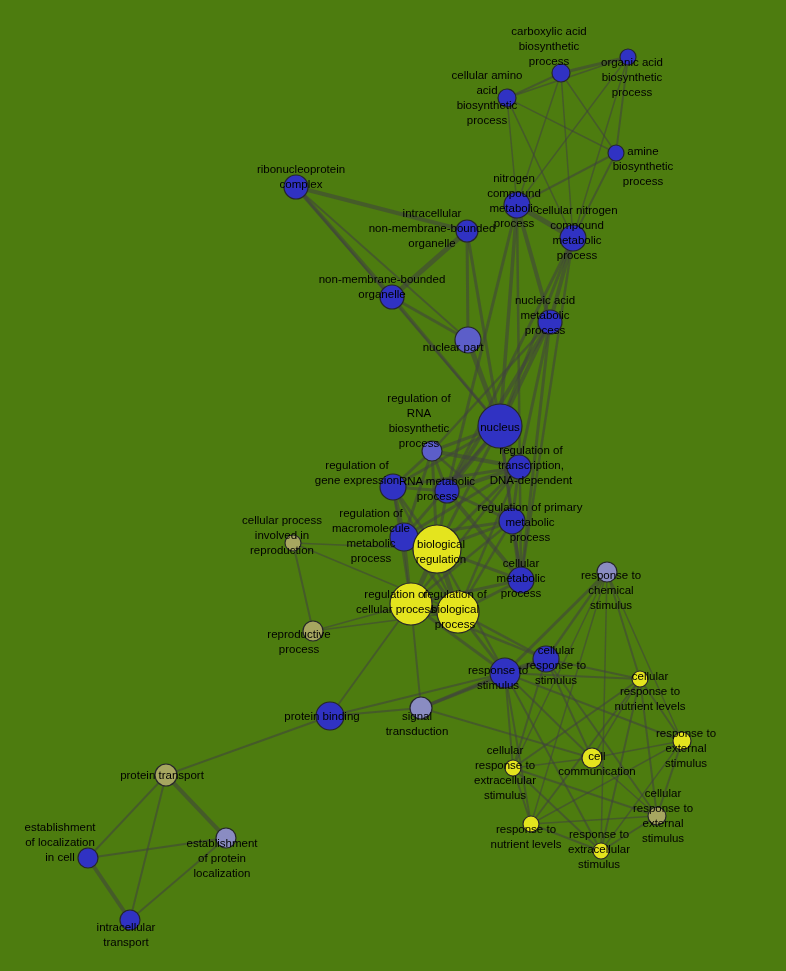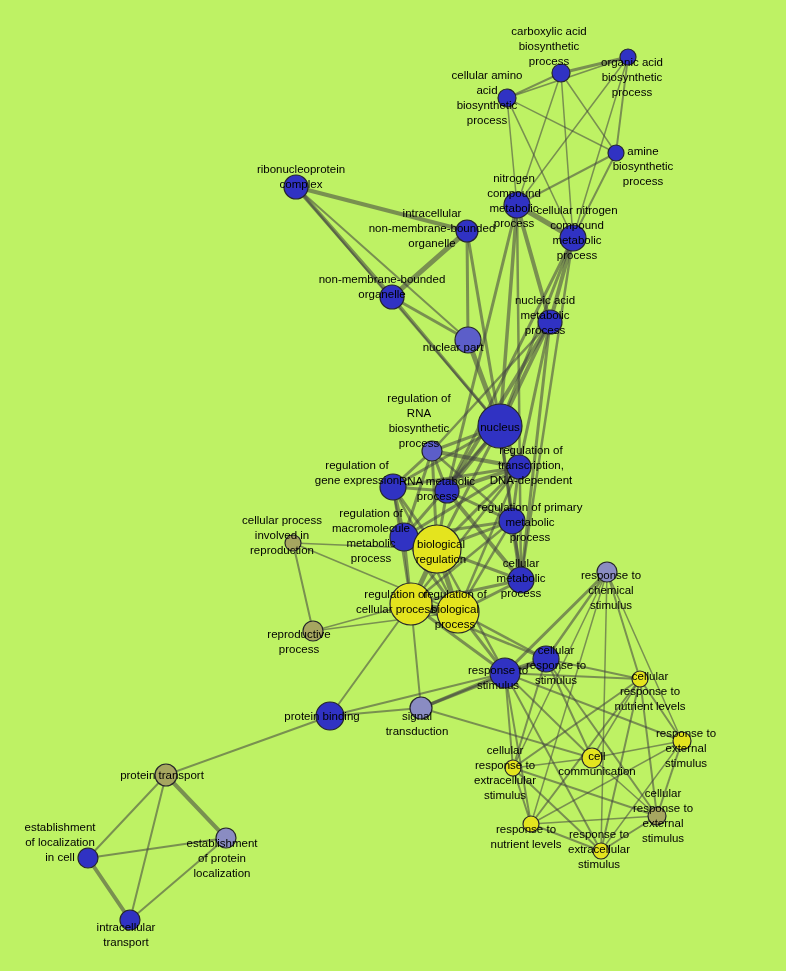--- a/index.html
+++ b/index.html
@@ -5,21 +5,21 @@
   html, body {
     margin: 0;
     padding: 0;
     background: #ffffff;
     font-family: "Liberation Sans", "DejaVu Sans", sans-serif;
   }
   #stage {
     position: relative;
     width: 786px;
     height: 971px;
-    background: #bef264;
+    background: #4d7c0f;
     overflow: hidden;
   }
   svg { display: block; }
   .edge { stroke-linecap: round; }
   .node { cursor: pointer; }
   .node-label {
     font-family: "Liberation Sans", "DejaVu Sans", sans-serif;
     font-size: 11.5px;
     fill: #000000;
     text-anchor: middle;

